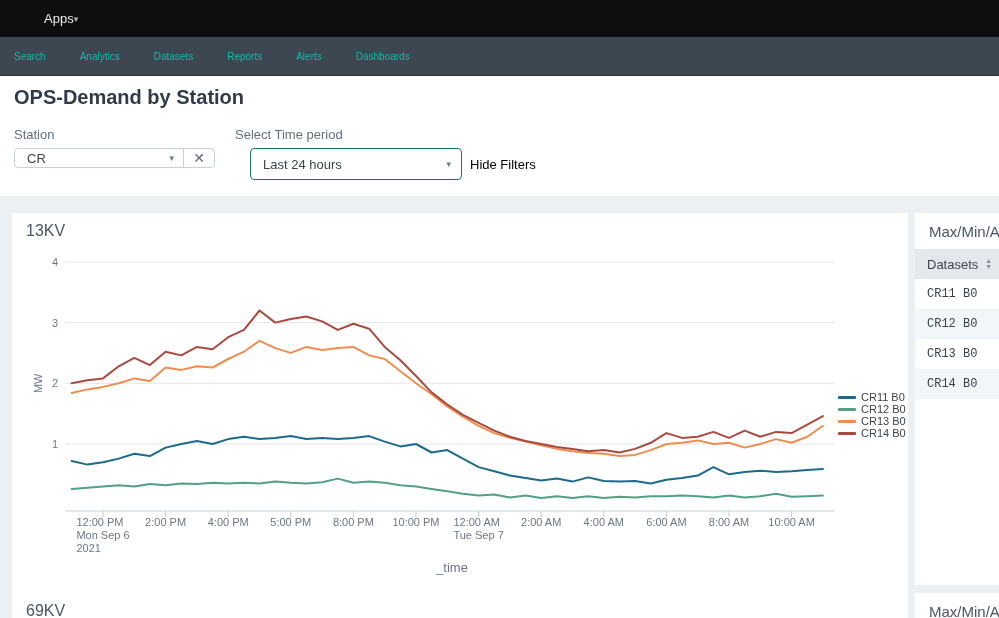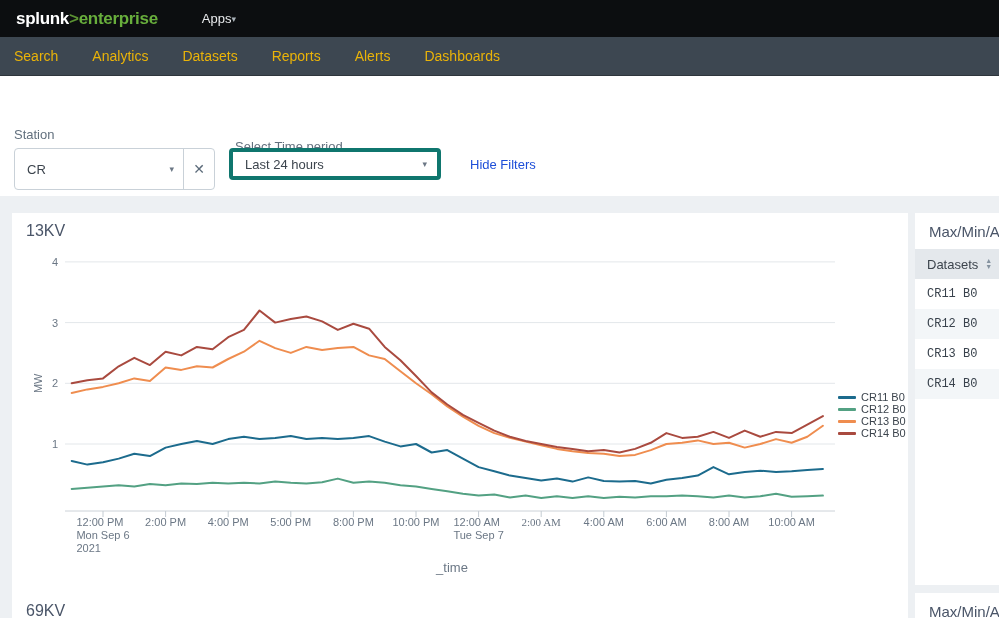--- a/index.html
+++ b/index.html
@@ -11,38 +11,38 @@
           display:flex;align-items:center;}
   .logo{margin-left:16px;font-size:17px;font-weight:bold;color:#fff;letter-spacing:-0.3px;cursor:pointer;}
   .logo .gt{color:#5b9232;}
   .logo .ent{color:#68ae3c;}
   .apps{margin-left:44px;color:#e8eaec;font-size:13px;display:flex;align-items:center;cursor:pointer;}
   .apps .caret{font-size:9px;color:#aab2b9;}
 
   
   .navbar{position:absolute;top:37px;left:0;right:0;height:38px;background:#3d4751;
           border-bottom:1px solid #2e353c;display:flex;align-items:center;gap:34px;padding-left:14px;}
-  .nav-item{color:#eab308;font-size:14px;cursor:pointer;white-space:nowrap;}
+  .nav-item{color:#14b8a6;font-size:10px;cursor:pointer;white-space:nowrap;}
 
   
   .header-area{position:absolute;top:76px;left:0;right:0;height:120px;background:#fff;}
   .page-title{position:absolute;left:14px;top:10px;font-size:20px;font-weight:bold;color:#31394a;}
   .filter-label{position:absolute;top:51px;font-size:13px;color:#62707e;}
-  #station-label{left:14px;} #time-label{left:235px;margin-top:12px;}
-  .station-group{position:absolute;left:14px;top:72px;height:42px;display:flex;
+  #station-label{left:14px;} #time-label{left:235px;}
+  .station-group{position:absolute;left:14px;top:72px;height:20px;display:flex;
                  background:#fff;border:1px solid #c9d1d8;border-radius:4px;box-sizing:border-box;}
   .station-select{width:147px;display:flex;align-items:center;justify-content:space-between;
                   padding:0 9px 0 12px;font-size:13px;color:#3c444d;cursor:pointer;}
   .ctl-caret{font-size:9px;color:#6b7785;}
   .station-clear{width:30px;border-left:1px solid #c9d1d8;display:flex;align-items:center;
                  justify-content:center;color:#5c6b7a;font-size:14px;cursor:pointer;}
-  .time-select{position:absolute;left:229px;top:72px;width:212px;height:32px;box-sizing:border-box;
-               border:4px solid #0f766e;border-radius:4px;background:#fff;display:flex;align-items:center;
+  .time-select{position:absolute;left:250px;top:72px;width:212px;height:32px;box-sizing:border-box;
+               border:1px solid #0f766e;border-radius:4px;background:#fff;display:flex;align-items:center;
                justify-content:space-between;padding:0 10px 0 12px;font-size:13px;color:#3c444d;cursor:pointer;}
-  .hide-filters{position:absolute;left:470px;top:81px;font-size:13px;color:#1d4ed8;cursor:pointer;}
+  .hide-filters{position:absolute;left:470px;top:81px;font-size:13px;color:#000000;cursor:pointer;}
 
   
   .dashboard{position:absolute;top:196px;left:0;right:0;bottom:0;background:#edf0f3;}
   .panel{position:absolute;background:#fff;}
   #panel-chart{left:12px;top:17px;width:896px;height:384px;}
   #panel-table{left:915px;top:17px;width:130px;height:372px;}
   #panel-chart2{left:12px;top:397px;width:896px;height:120px;}
   #panel-table2{left:915px;top:397px;width:130px;height:120px;}
   .panel-title{position:absolute;left:14px;top:9px;font-size:16px;color:#4a5568;}
   .panel-title.small{font-size:15px;top:10px;}
@@ -62,37 +62,37 @@
           font-size:13px;color:#3c444d;gap:7px;cursor:pointer;}
   .sort-icon{display:inline-flex;flex-direction:column;font-size:7px;line-height:6px;color:#8593a0;}
   .t-row{height:30px;display:flex;align-items:center;padding-left:12px;
          font-family:"Liberation Mono","DejaVu Sans Mono",monospace;font-size:12px;color:#39424c;}
   .t-row.alt{background:#f3f6f8;}
 </style>
 </head>
 <body>
 
 <div class="topbar">
-  <div class="logo"><span>splunk</span><span class="gt">&gt;</span><span class="ent">enterprise</span></div>
   <div class="apps">
     <span>Apps</span>
     <span class="caret">▾</span>
   </div>
 </div>
 
 <div class="navbar">
   <span class="nav-item">Search</span>
   <span class="nav-item">Analytics</span>
   <span class="nav-item">Datasets</span>
   <span class="nav-item">Reports</span>
   <span class="nav-item">Alerts</span>
   <span class="nav-item">Dashboards</span>
 </div>
 
 <div class="header-area">
+  <div class="page-title">OPS-Demand by Station</div>
   <div class="filter-label" id="station-label">Station</div>
   <div class="filter-label" id="time-label">Select Time period</div>
 
   <div class="station-group">
     <div class="station-select">
       <span>CR</span>
       <span class="ctl-caret">▾</span>
     </div>
     <div class="station-clear">
       <span>✕</span>
@@ -157,21 +157,21 @@
         <div class="xlab" style="left: 341.4px;">
           <div>8:00 PM</div>
         </div>
         <div class="xlab" style="left: 404px; text-align: center;">
           <div>10:00 PM</div>
         </div>
         <div class="xlab" style="left: 466.6px;">
           <div>12:00 AM</div>
           <div>Tue Sep 7</div>
         </div>
-        <div class="xlab" style="left: 529.2px; font-family: Liberation Serif, serif;">
+        <div class="xlab" style="left: 529.2px;">
           <div>2:00 AM</div>
         </div>
         <div class="xlab" style="left: 591.8px;">
           <div>4:00 AM</div>
         </div>
         <div class="xlab" style="left: 654.4px;">
           <div>6:00 AM</div>
         </div>
         <div class="xlab" style="left: 717px;">
           <div>8:00 AM</div>

